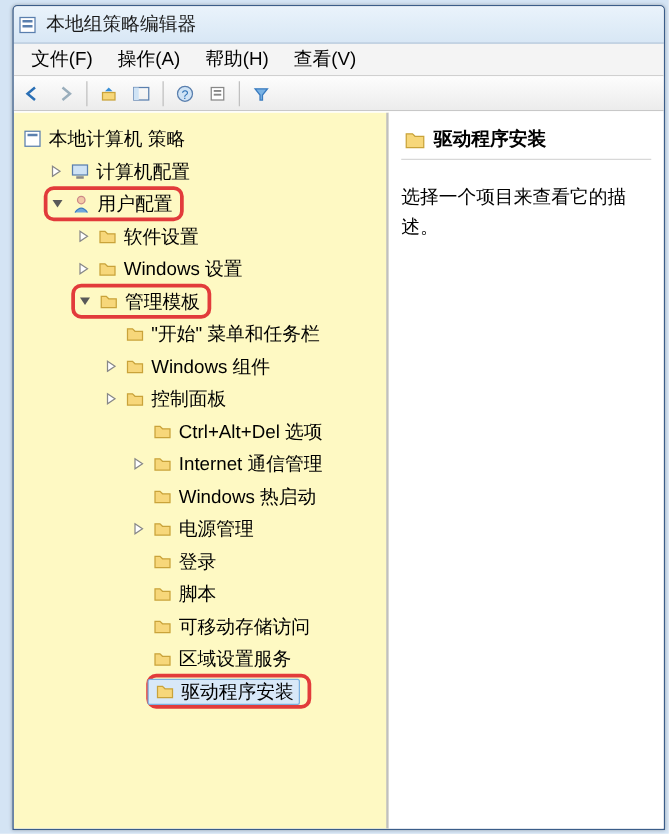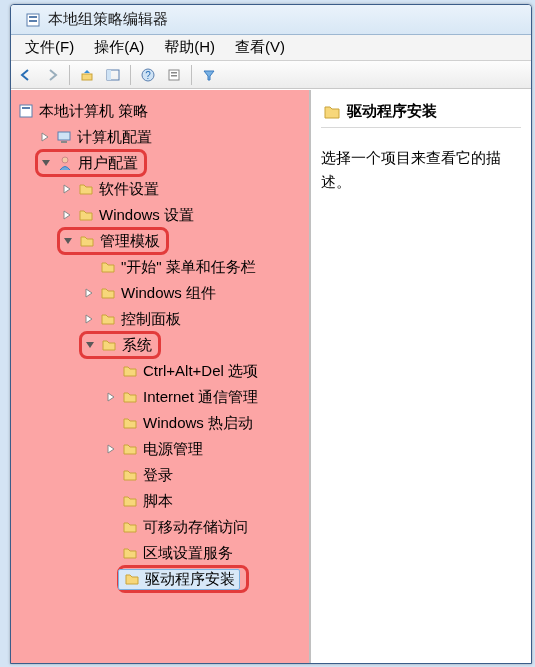--- a/index.html
+++ b/index.html
@@ -21,21 +21,21 @@
     border-radius: 4px 4px 0 0;
     box-shadow: 0 0 3px rgba(0,0,0,.3);
     display: flex; flex-direction: column;
     overflow: hidden;
   }
   .titlebar {
     height: 30px;
     background: linear-gradient(#eaf3fb, #d8e7f5);
     border-bottom: 1px solid #9db7d1;
     display: flex; align-items: center;
-    padding: 0 13px;
+    padding: 0 2px;
     gap: 6px;
   }
   .titlebar .title-text { color: #1a1a1a; }
   .menubar {
     height: 26px;
     background: #f4f4f4;
     border-bottom: 1px solid #d0d0d0;
     display: flex; align-items: center;
     padding: 0 4px;
     text-align: right;
@@ -57,21 +57,21 @@
   .tool-sep { width: 1px; height: 20px; background: #c0c0c0; margin: 0 2px; }
   .content {
     flex: 1; display: flex; overflow: hidden;
     border-top: 1px solid #fff;
   }
   .tree-pane {
     width: 300px;
     border-right: 2px solid #c0c0c0;
     overflow: auto;
     padding: 8px 4px 8px 4px;
-    background: #fca5a5;
+    background: #fef9c3;
   }
   .detail-pane {
     flex: 1;
     background: #fff;
     padding: 8px 10px;
     overflow: hidden;
   }
   .detail-header {
     border-bottom: 1px solid #d8d8d8;
     padding: 4px 2px 6px;
@@ -315,35 +315,20 @@
                           </span>
                       <span class="icon">
                             <svg width="16" height="16">
                               <path d="M2 4 L6 4 L8 6 L14 6 L14 13 L2 13 Z" fill="#f7d77a" stroke="#c9a33a"></path>
                             </svg>
                           </span>
                       <span class="label">控制面板</span>
                     </div>
                       </li>
                     <li class="node">
-                      <div class="row">
-                        <span class="hl">
-                          <span class="expander">
-                              <svg width="10" height="10">
-                                <path d="M1 2 L9 2 L5 8 Z" fill="#595959"></path>
-                              </svg>
-                            </span>
-                          <span class="icon">
-                              <svg width="16" height="16">
-                                <path d="M2 4 L6 4 L8 6 L14 6 L14 13 L2 13 Z" fill="#f7d77a" stroke="#c9a33a"></path>
-                              </svg>
-                            </span>
-                          <span class="label">系统</span>
-                        </span>
-                      </div>
                       <ul>
                         <li class="node">
                             <div class="row">
                           <span class="spacer"></span>
                           <span class="icon">
                                 <svg width="16" height="16">
                                   <path d="M2 4 L6 4 L8 6 L14 6 L14 13 L2 13 Z" fill="#f7d77a" stroke="#c9a33a"></path>
                                 </svg>
                               </span>
                           <span class="label">Ctrl+Alt+Del 选项</span>

